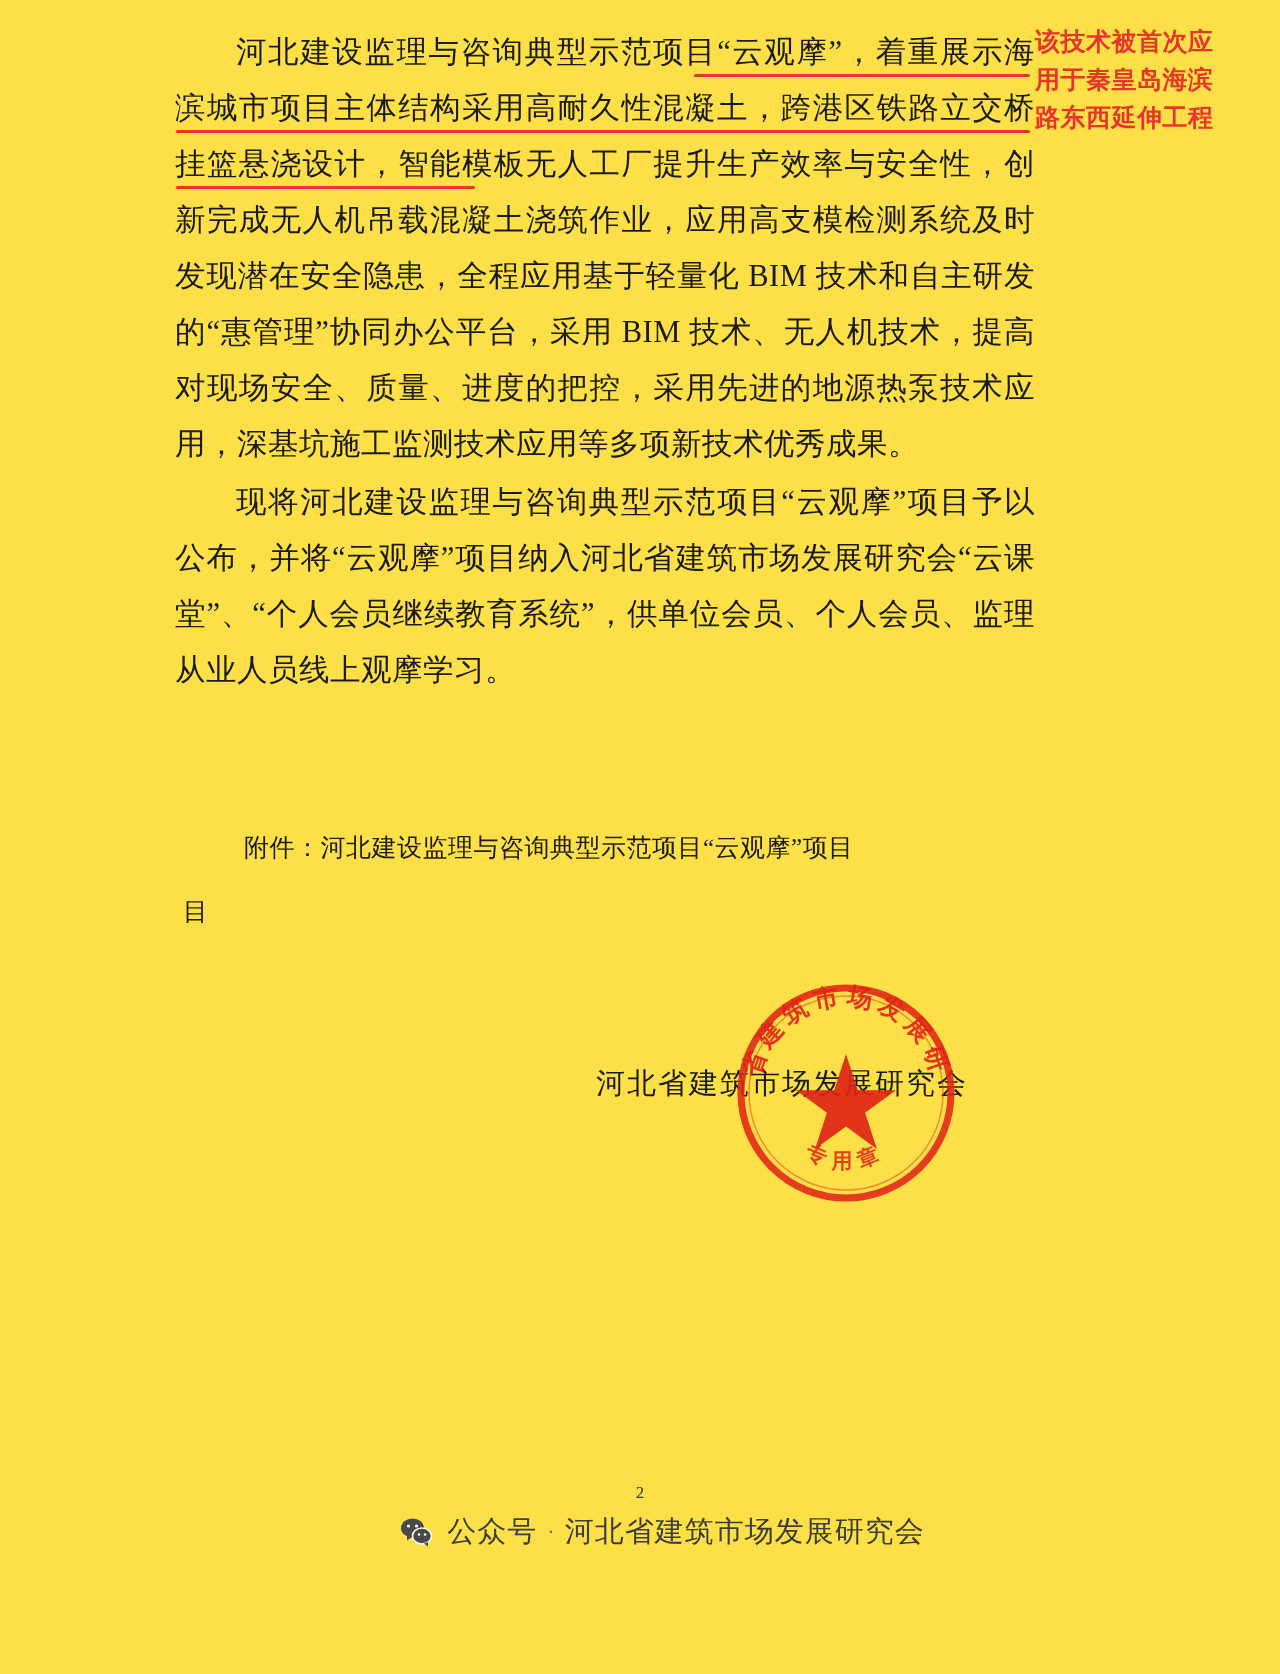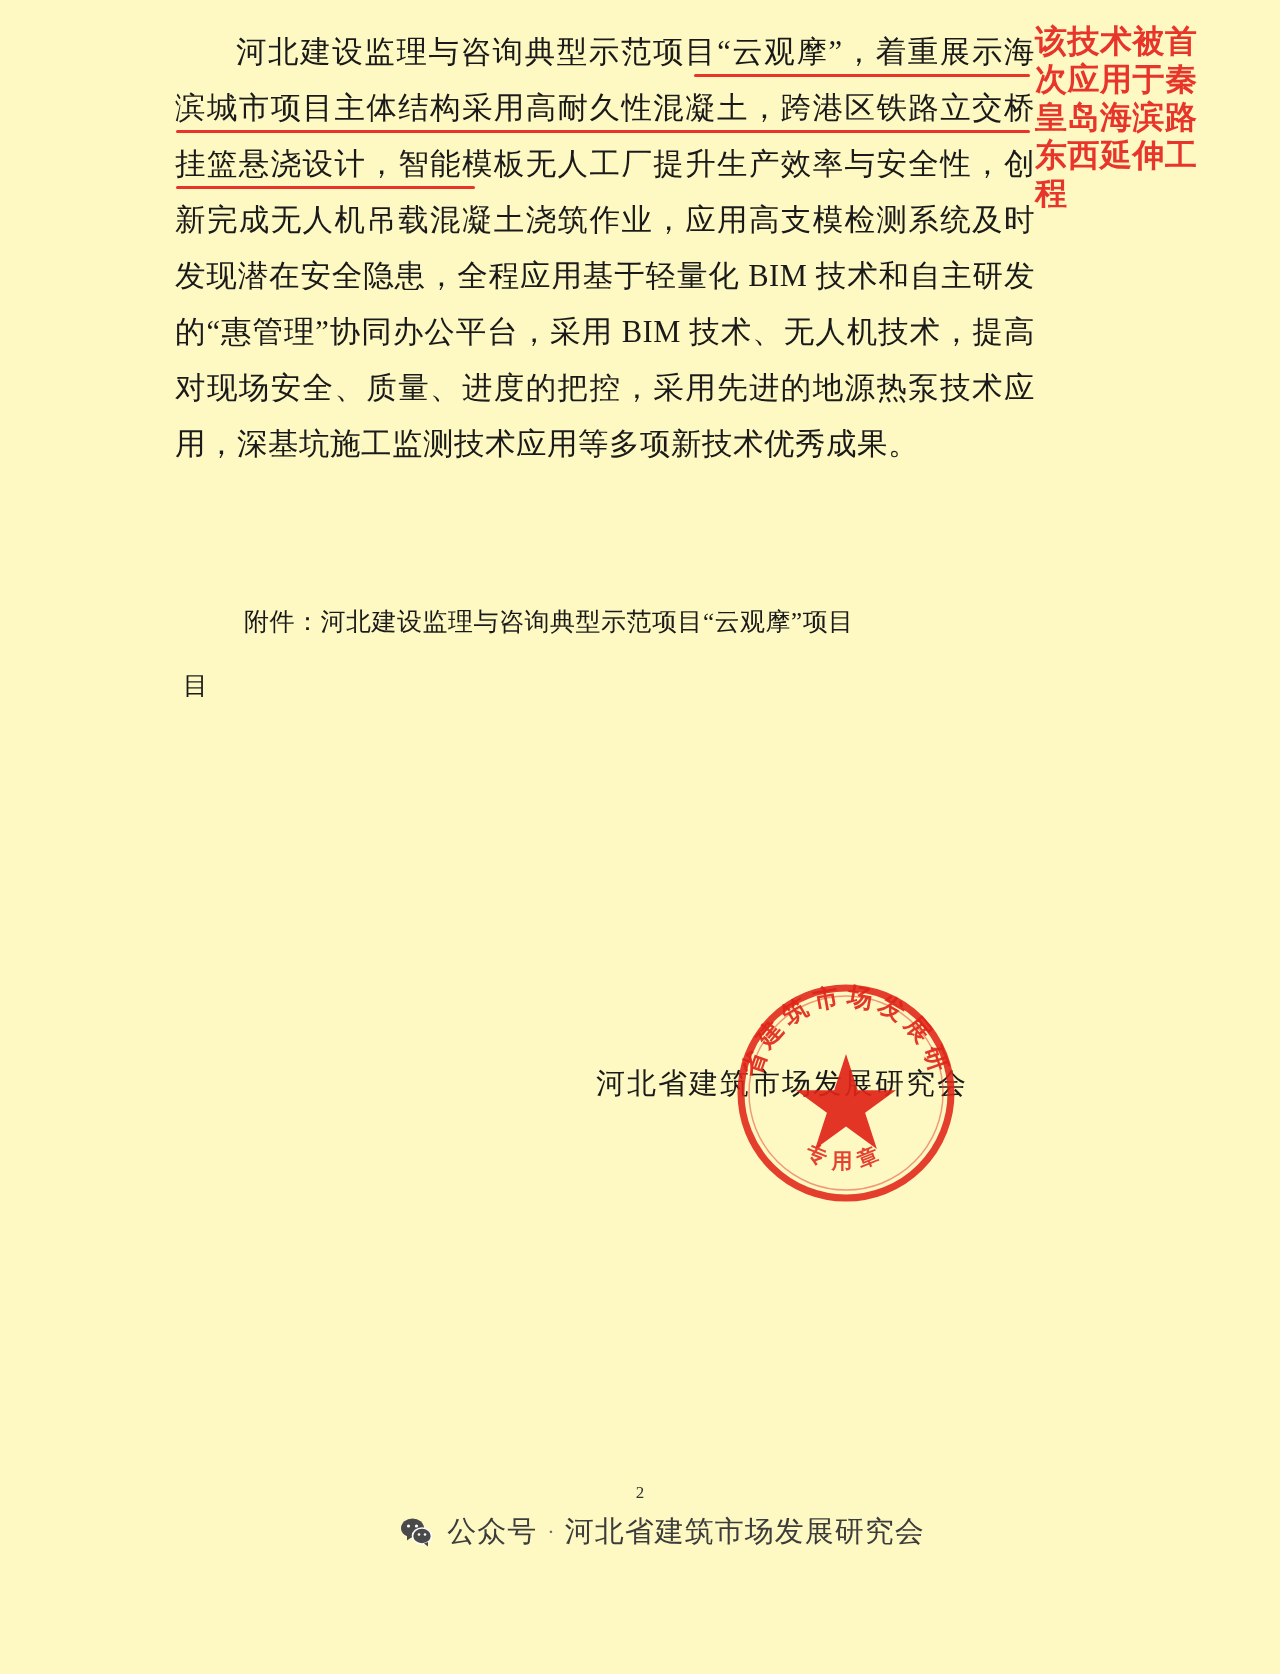--- a/index.html
+++ b/index.html
@@ -12,21 +12,21 @@
     height: 1674px;
     position: relative;
     font-family: "Liberation Serif", "DejaVu Serif", serif;
     color: #1a1a1a;
     overflow: hidden;
   }
 
   .page {
     position: absolute;
     inset: 0;
-    background: #fef9c3;
+    background: #fde047;
   }
 
   
   .doc-body {
     position: absolute;
     left: 175px;
     top: 24px;
     width: 860px;
   }
 
@@ -65,21 +65,21 @@
 
   
   .margin-note {
     position: absolute;
     left: 1035px;
     top: 22px;
     width: 190px;
     color: #e8352b;
     font-family: "Liberation Sans", "DejaVu Sans", sans-serif;
     font-weight: bold;
-    font-size: 32px;
+    font-size: 25px;
     line-height: 38px;
     letter-spacing: 0.5px;
   }
 
   
   .signature {
     position: absolute;
     left: 560px;
     top: 1055px;
     width: 420px;
@@ -151,20 +151,21 @@
     color: #3c3c3c;
   }
 </style>
 </head>
 <body>
 
 <div class="page">
 
   <div class="doc-body">
     <p class="para">河北建设监理与咨询典型示范项目“云观摩”，着重展示海滨城市项目主体结构采用高耐久性混凝土，跨港区铁路立交桥挂篮悬浇设计，智能模板无人工厂提升生产效率与安全性，创新完成无人机吊载混凝土浇筑作业，应用高支模检测系统及时发现潜在安全隐患，全程应用基于轻量化 BIM 技术和自主研发的“惠管理”协同办公平台，采用 BIM 技术、无人机技术，提高对现场安全、质量、进度的把控，采用先进的地源热泵技术应用，深基坑施工监测技术应用等多项新技术优秀成果。</p>
+    <p class="para">现将河北建设监理与咨询典型示范项目“云观摩”项目予以公布，并将“云观摩”项目纳入河北省建筑市场发展研究会“云课堂”、“个人会员继续教育系统”，供单位会员、个人会员、监理从业人员线上观摩学习。</p>
     <div class="para-spacer"></div>
     <div class="para-spacer"></div>
     <p class="attachment">附件：河北建设监理与咨询典型示范项目“云观摩”项目</p>
     <p class="attachment" style="text-indent:0">目</p>
   </div>
 
   <div class="underline ul-1"></div>
   <div class="underline ul-2"></div>
   <div class="underline ul-3"></div>
 

